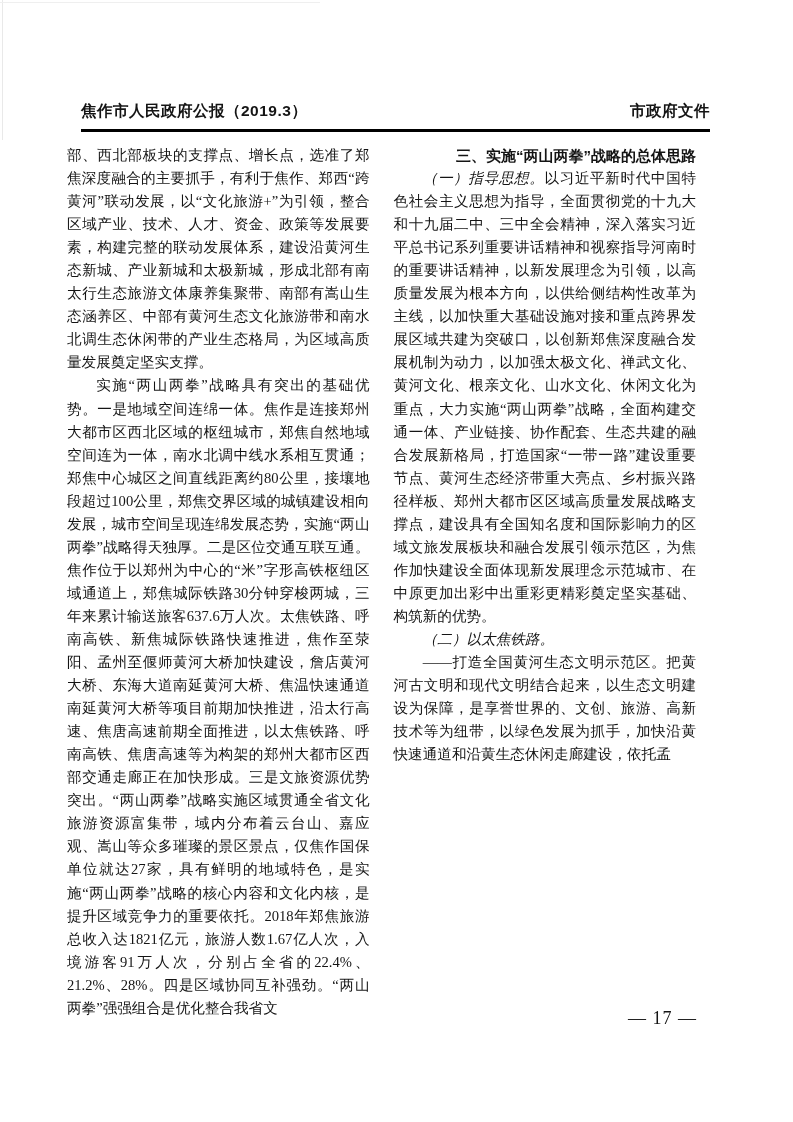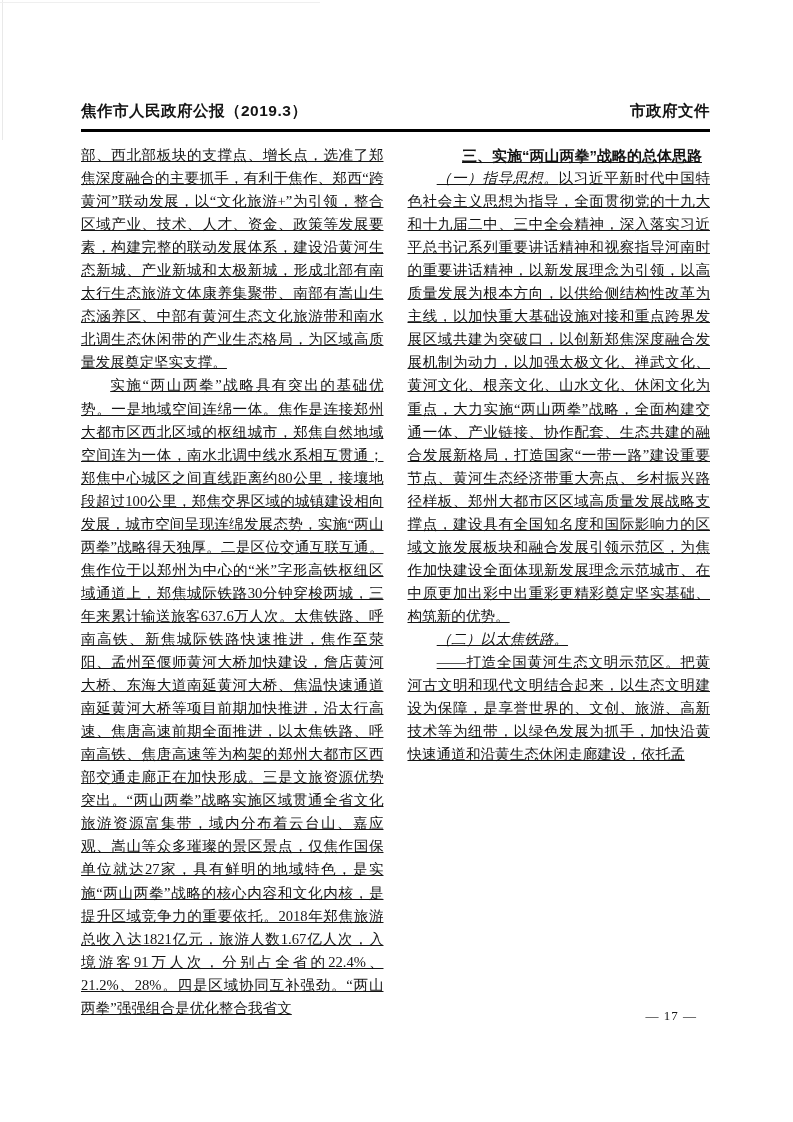--- a/index.html
+++ b/index.html
@@ -21,45 +21,45 @@
     font-family: "Liberation Sans", sans-serif;
     font-weight: 700; font-size: 15.5px; letter-spacing: 0.5px;
     white-space: nowrap;
   }
   .header-rule {
     position: absolute; left: 81px; top: 129px; width: 629px; height: 2.6px;
     background: #000;
   }
 
   .columns {
-    position: absolute; left: 81px; top: 144px; width: 629px;
-    display: flex; gap: 24px; text-decoration: underline;
+    position: absolute; left: 67px; top: 144px; width: 629px;
+    display: flex; gap: 24px;
   }
   .col {
     width: 306px;
     font-size: 14.6px;
     line-height: 23.05px;
     text-align: justify;
     text-justify: inter-ideograph;
   }
   .col p { margin: 0; text-indent: 2em; }
   .col p.continuation { text-indent: 0; }
   .col p.heading {
     font-family: "Liberation Sans", sans-serif;
     font-weight: 700;
     font-size: 15px;
     text-indent: 3.1em;
-    text-align: center;
+    text-align: right;
   }
   .lead { font-style: italic; }
 
   .footer {
     position: absolute; left: 81px; top: 1008px; width: 629px;
     text-align: right; padding-right: 13px; box-sizing: border-box;
-    font-size: 13px; letter-spacing: 1px;
+    font-size: 18px; letter-spacing: 1px;
   }
 </style>
 </head>
 <body>
 
 <div class="page">
   <div class="scan-edge-v"></div>
   <div class="scan-edge-h"></div>
 
   <div class="header">

